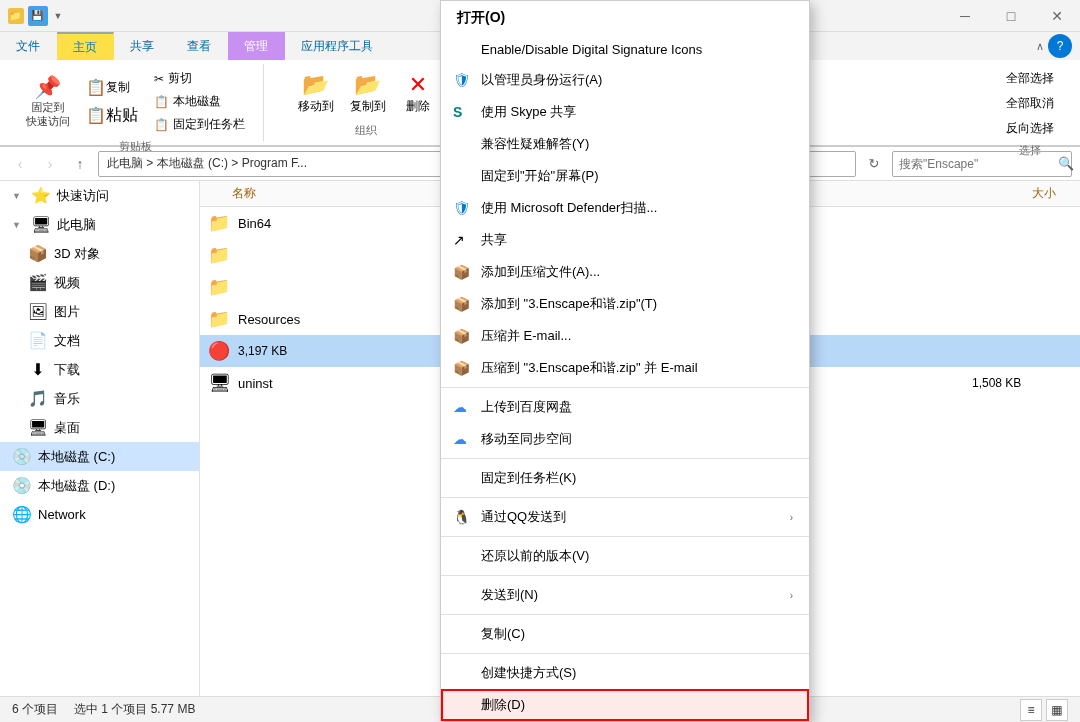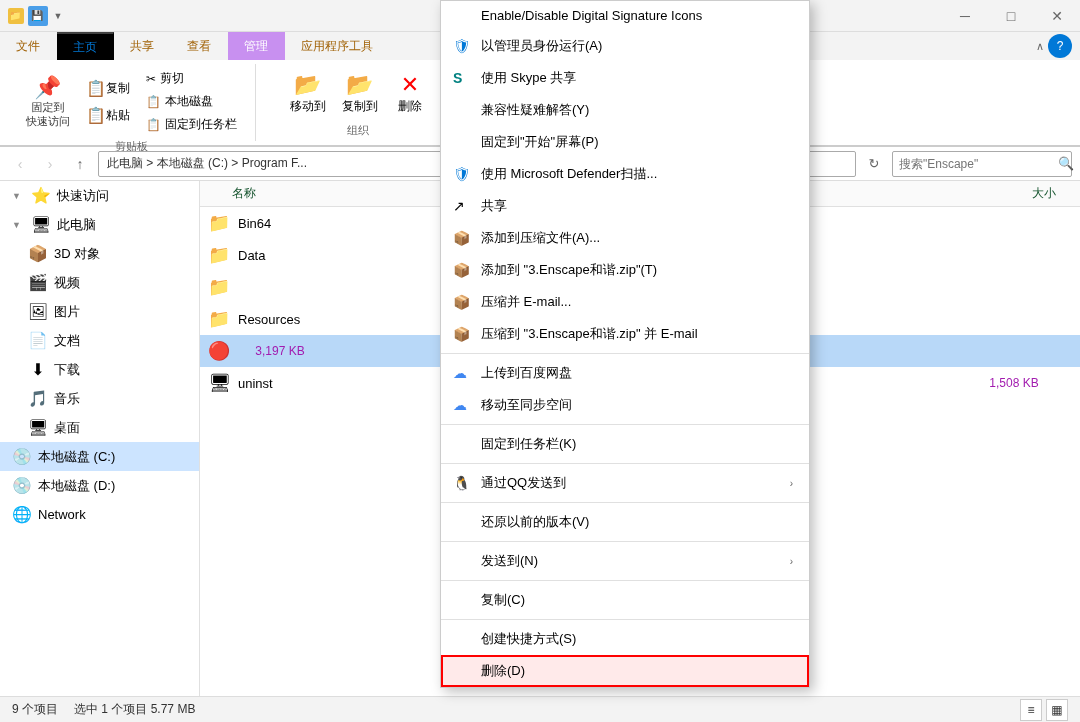--- a/index.html
+++ b/index.html
@@ -28,25 +28,25 @@
     .title-btn { width: 46px; height: 32px; display: flex; align-items: center; justify-content: center; font-size: 14px; color: #666; cursor: pointer; }
 
     
     .ribbon { background: #f3f3f3; border-bottom: 1px solid #ccc; }
     .ribbon-tabs { display: flex; height: 28px; }
     .ribbon-tab {
       padding: 0 16px;
       display: flex;
       align-items: center;
       font-size: 12px;
-      color: #a16207;
+      color: #0369a1;
       cursor: pointer;
       border-right: 1px solid transparent;
     }
-    .ribbon-tab.active { background: #000000; border-top: 2px solid #404040; color: #0078d7; }
+    .ribbon-tab.active { background: #fde047; border-top: 2px solid #a3a3a3; color: #0078d7; }
     .ribbon-tab.highlight { background: #c890f0; color: white; }
     .ribbon-content { background: white; padding: 4px 8px; display: flex; gap: 16px; border-bottom: 1px solid #ccc; height: 86px; }
     .ribbon-group { display: flex; flex-direction: column; align-items: center; border-right: 1px solid #ddd; padding: 4px 12px; }
     .ribbon-group-label { font-size: 11px; color: #666; margin-top: auto; padding-top: 4px; }
     .ribbon-group-content { display: flex; gap: 4px; flex: 1; align-items: center; }
     .ribbon-btn { display: flex; flex-direction: column; align-items: center; padding: 4px 6px; cursor: pointer; border-radius: 3px; min-width: 44px; }
     .ribbon-btn-icon { font-size: 22px; }
     .ribbon-btn-label { font-size: 11px; color: #333; text-align: center; line-height: 1.2; }
     .ribbon-small-btn { display: flex; align-items: center; gap: 4px; padding: 2px 6px; cursor: pointer; border-radius: 2px; font-size: 12px; }
 
@@ -68,27 +68,27 @@
     
     .sidebar { width: 200px; background: white; border-right: 1px solid #e0e0e0; overflow-y: auto; flex-shrink: 0; }
     .sidebar-item { display: flex; align-items: center; gap: 6px; padding: 5px 8px 5px 12px; cursor: pointer; font-size: 13px; }
     .sidebar-item.active { background: #cce4ff; }
     .sidebar-icon { font-size: 16px; width: 20px; text-align: center; }
     .sidebar-item-label { font-size: 13px; }
     .expand-arrow { font-size: 9px; color: #888; margin-right: 4px; }
 
     
     .file-area { flex: 1; background: white; overflow: auto; }
-    .file-list-header { display: flex; align-items: flex-start; padding: 4px 8px; border-bottom: 1px solid #e0e0e0; background: #fafafa; font-size: 12px; color: #14532d; }
+    .file-list-header { display: flex; align-items: flex-start; padding: 4px 8px; border-bottom: 1px solid #e0e0e0; background: #fafafa; font-size: 12px; color: #a16207; }
     .file-col-name { flex: 1; padding-left: 24px; }
     .file-col-size { width: 100px; text-align: right; padding-right: 16px; }
     .file-row { display: flex; align-items: center; padding: 5px 8px; cursor: pointer; }
     .file-icon { font-size: 18px; width: 24px; text-align: center; margin-right: 6px; }
     .file-name { flex: 1; font-size: 13px; }
-    .file-size { width: 100px; text-align: center; font-size: 12px; color: #a21caf; padding-right: 16px; }
+    .file-size { width: 100px; text-align: left; font-size: 12px; color: #000000; padding-right: 16px; }
     .file-row.highlighted { background: #b8d8f8; }
     .file-name-underline { text-decoration: underline; color: red; text-decoration-color: red; }
 
     
     .context-menu {
       position: absolute;
       top: 0px;
       left: 440px;
       width: 370px;
       background: white;
@@ -152,21 +152,21 @@
           <span class="ribbon-btn-icon">📌</span>
           <span class="ribbon-btn-label">固定到<br>快速访问</span>
         </div>
         <div style="display:flex; flex-direction:column; gap:2px;">
           <div class="ribbon-btn" style="flex-direction:row; min-width:auto; padding:3px 6px;">
             <span style="font-size:16px;">📋</span>
             <span style="font-size:12px;">复制</span>
           </div>
           <div class="ribbon-btn" style="flex-direction:row; min-width:auto; padding:3px 6px;">
             <span style="font-size:16px;">📋</span>
-            <span style="font-size:12px;">粘贴</span>
+            <span style="font-size:16px;">粘贴</span>
           </div>
         </div>
         <div style="display:flex; flex-direction:column; gap:2px;">
           <div class="ribbon-small-btn">
             <span>✂</span>
             <span>剪切</span>
           </div>
           <div class="ribbon-small-btn">
             <span>📋</span>
             <span>本地磁盘</span>
@@ -191,20 +191,28 @@
           <span style="font-size:12px;">复制到</span>
         </div>
         <div class="ribbon-btn">
           <span style="font-size:22px; color:red;">✕</span>
           <span style="font-size:12px;font-family:Liberation Serif, serif;">删除</span>
         </div>
       </div>
       <div class="ribbon-group-label">组织</div>
     </div>
 
+    <div class="ribbon-group" style="margin-left:auto; border-right:none;">
+      <div class="ribbon-group-content" style="flex-direction:column; align-items:flex-start;">
+        <div class="ribbon-small-btn">全部选择</div>
+        <div class="ribbon-small-btn">全部取消</div>
+        <div class="ribbon-small-btn">反向选择</div>
+      </div>
+      <div class="ribbon-group-label">选择</div>
+    </div>
   </div>
 </div>
 
 <div class="address-bar">
   <div class="nav-btn disabled">‹</div>
   <div class="nav-btn disabled">›</div>
   <div class="nav-btn">↑</div>
   <div class="breadcrumb-bar">
     <span>此电脑 &gt; 本地磁盘 (C:) &gt; Program F...</span>
   </div>
@@ -275,21 +283,20 @@
       <div class="file-col-name">名称</div>
       <div class="file-col-size">大小</div>
     </div>
 
     <div class="file-row">
       <span class="file-icon">📁</span>
       <span class="file-name">Bin64</span>
     </div>
     <div class="file-row">
       <span class="file-icon">📁</span>
-      <span class="file-name">Data</span>
     </div>
     <div class="file-row">
       <span class="file-icon">📁</span>
     </div>
     <div class="file-row">
       <span class="file-icon">📁</span>
       <span class="file-name">Resources</span>
     </div>
     <div class="file-row highlighted">
       <span class="file-icon" style="color: red;">🔴</span>
@@ -298,29 +305,30 @@
     <div class="file-row">
       <span class="file-icon">🖥</span>
       <span class="file-name">uninst</span>
       <span class="file-size">1,508 KB</span>
     </div>
   </div>
 
 </div>
 
 <div class="status-bar">
-  <span>9 个项目</span>
+  <span>6 个项目</span>
   <span>选中 1 个项目 5.77 MB</span>
   <div style="margin-left:auto; display:flex; gap:4px;">
     <div style="width:22px; height:22px; border:1px solid #ccc; display:flex; align-items:center; justify-content:center; cursor:pointer; background:white;">≡</div>
     <div style="width:22px; height:22px; border:1px solid #ccc; display:flex; align-items:center; justify-content:center; cursor:pointer; background:white;">▦</div>
   </div>
 </div>
 
 <div class="context-menu">
+  <div class="ctx-item ctx-no-indent" style="font-weight:bold; font-size:14px; padding: 8px 16px;">打开(O)</div>
   <div class="ctx-item ctx-no-indent">Enable/Disable Digital Signature Icons</div>
   <div class="ctx-item">
     <span class="ctx-item-icon shield-icon-blue">🛡</span>
     以管理员身份运行(A)
   </div>
   <div class="ctx-item">
     <span class="ctx-item-icon" style="color: teal; font-weight:bold; font-size:14px;">S</span>
     使用 Skype 共享
   </div>
   <div class="ctx-item ctx-no-indent">兼容性疑难解答(Y)</div>

